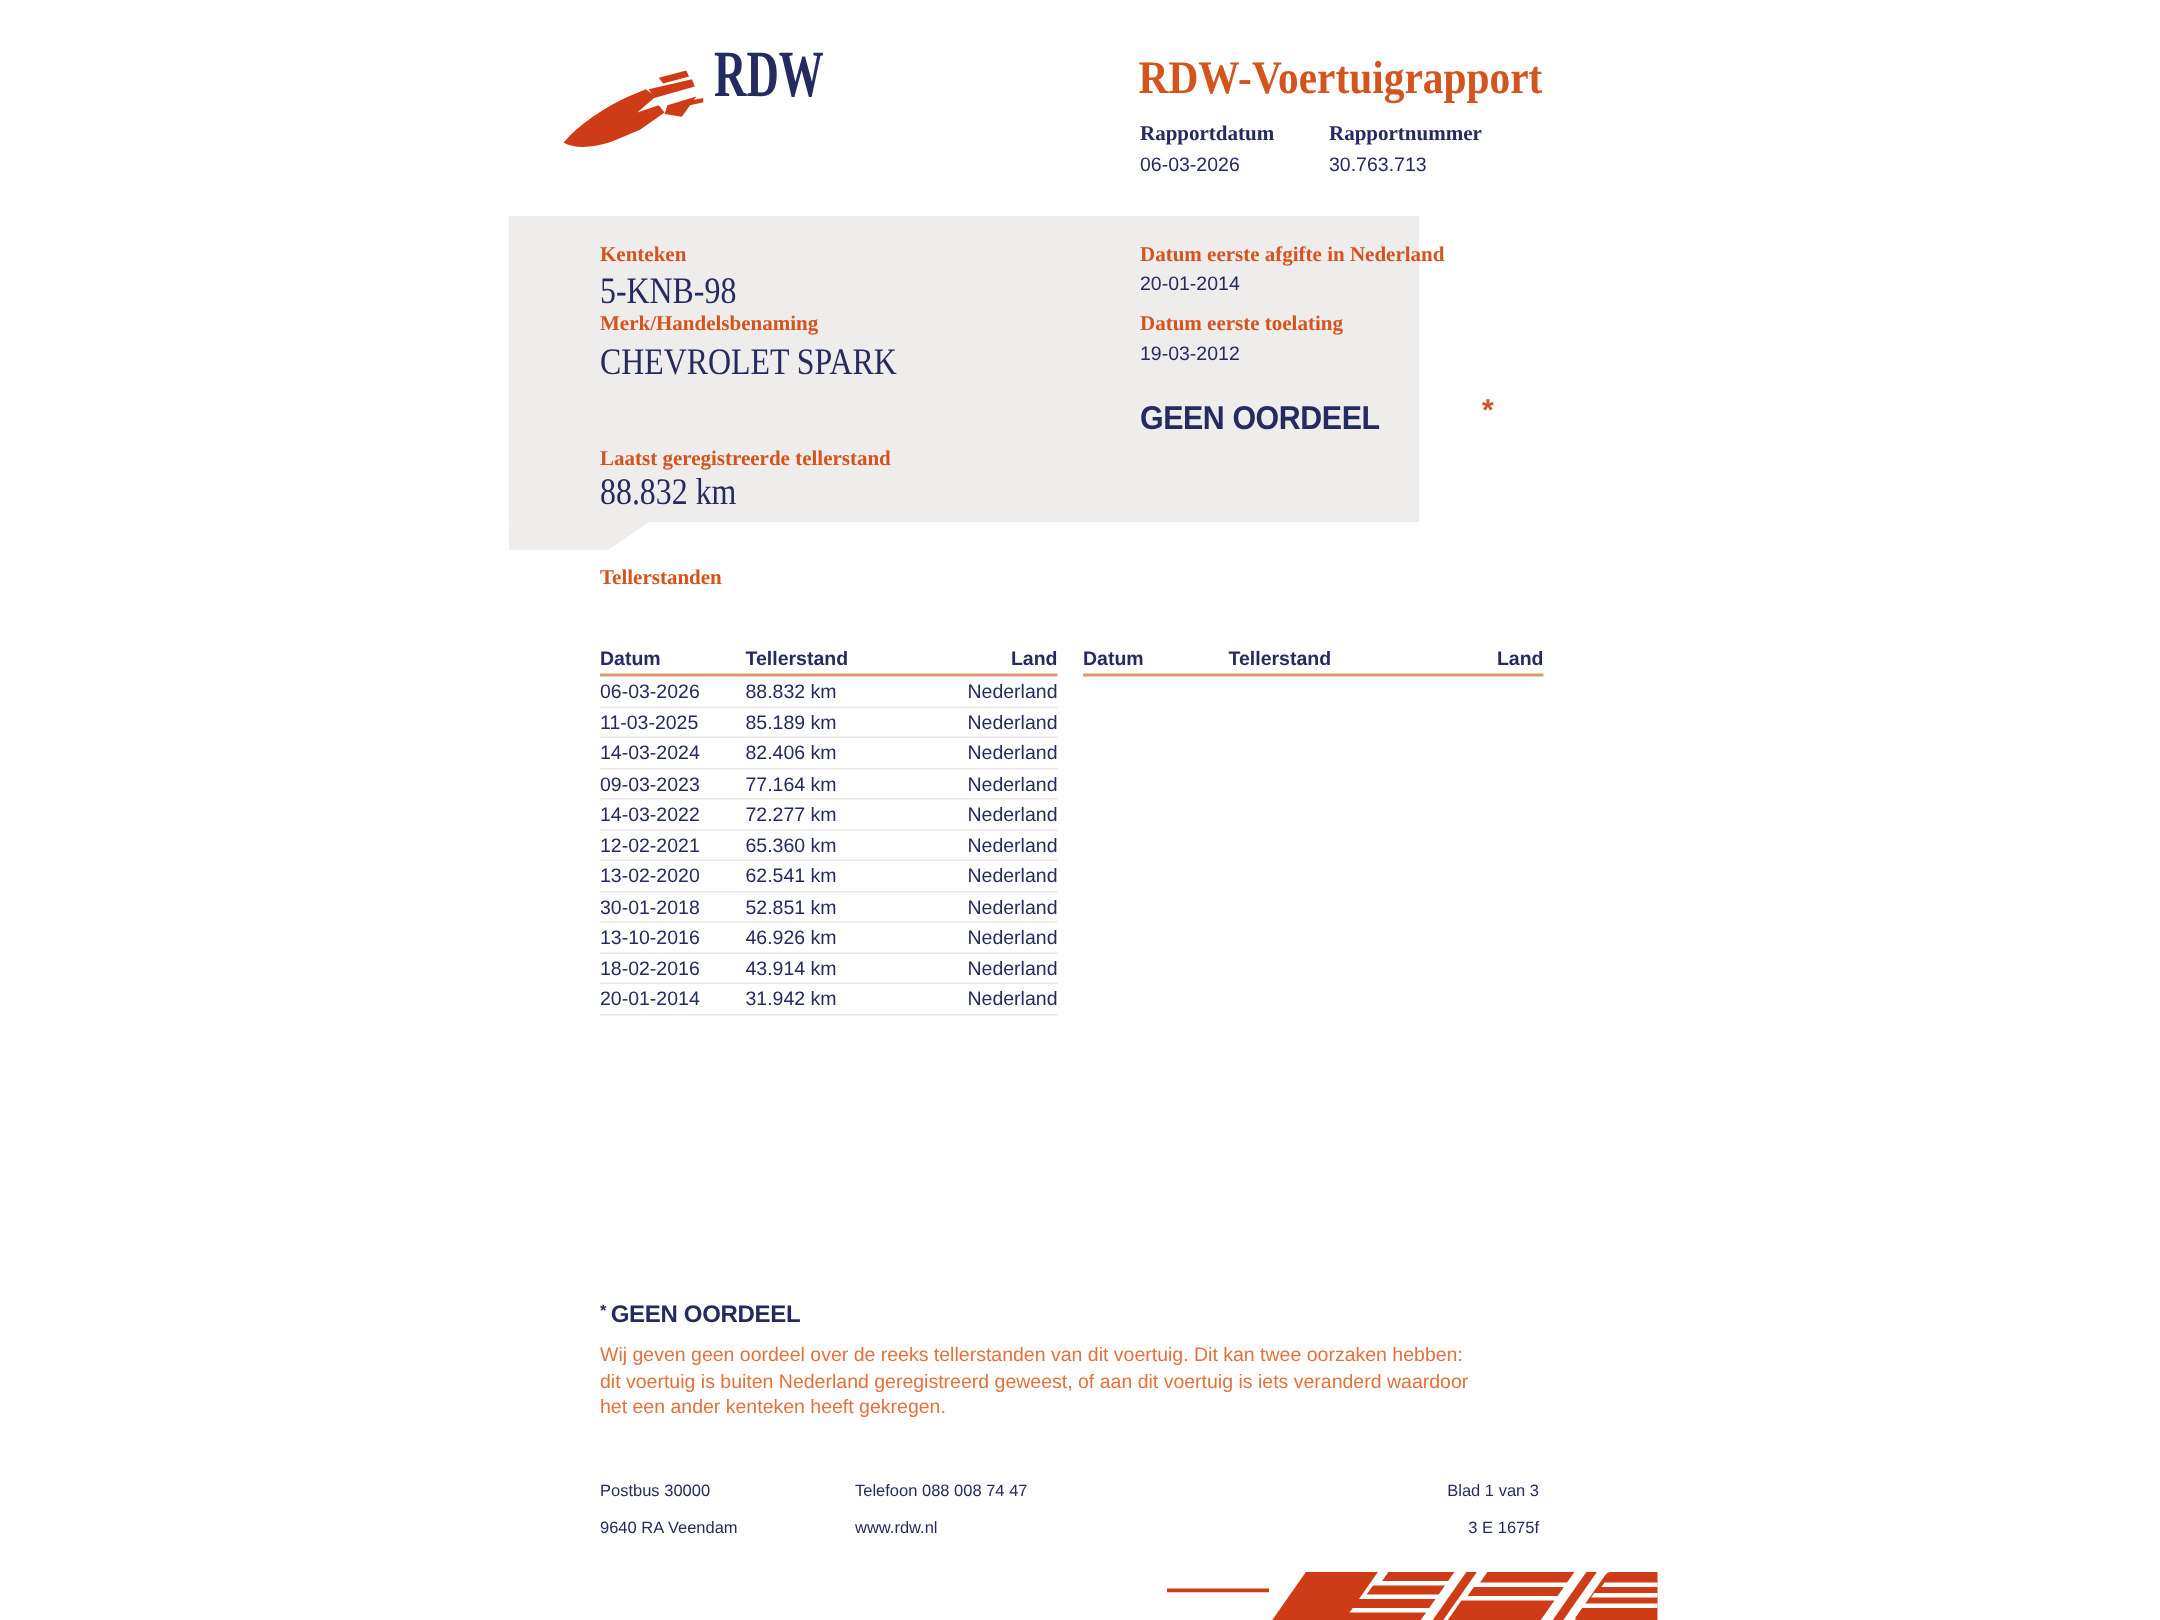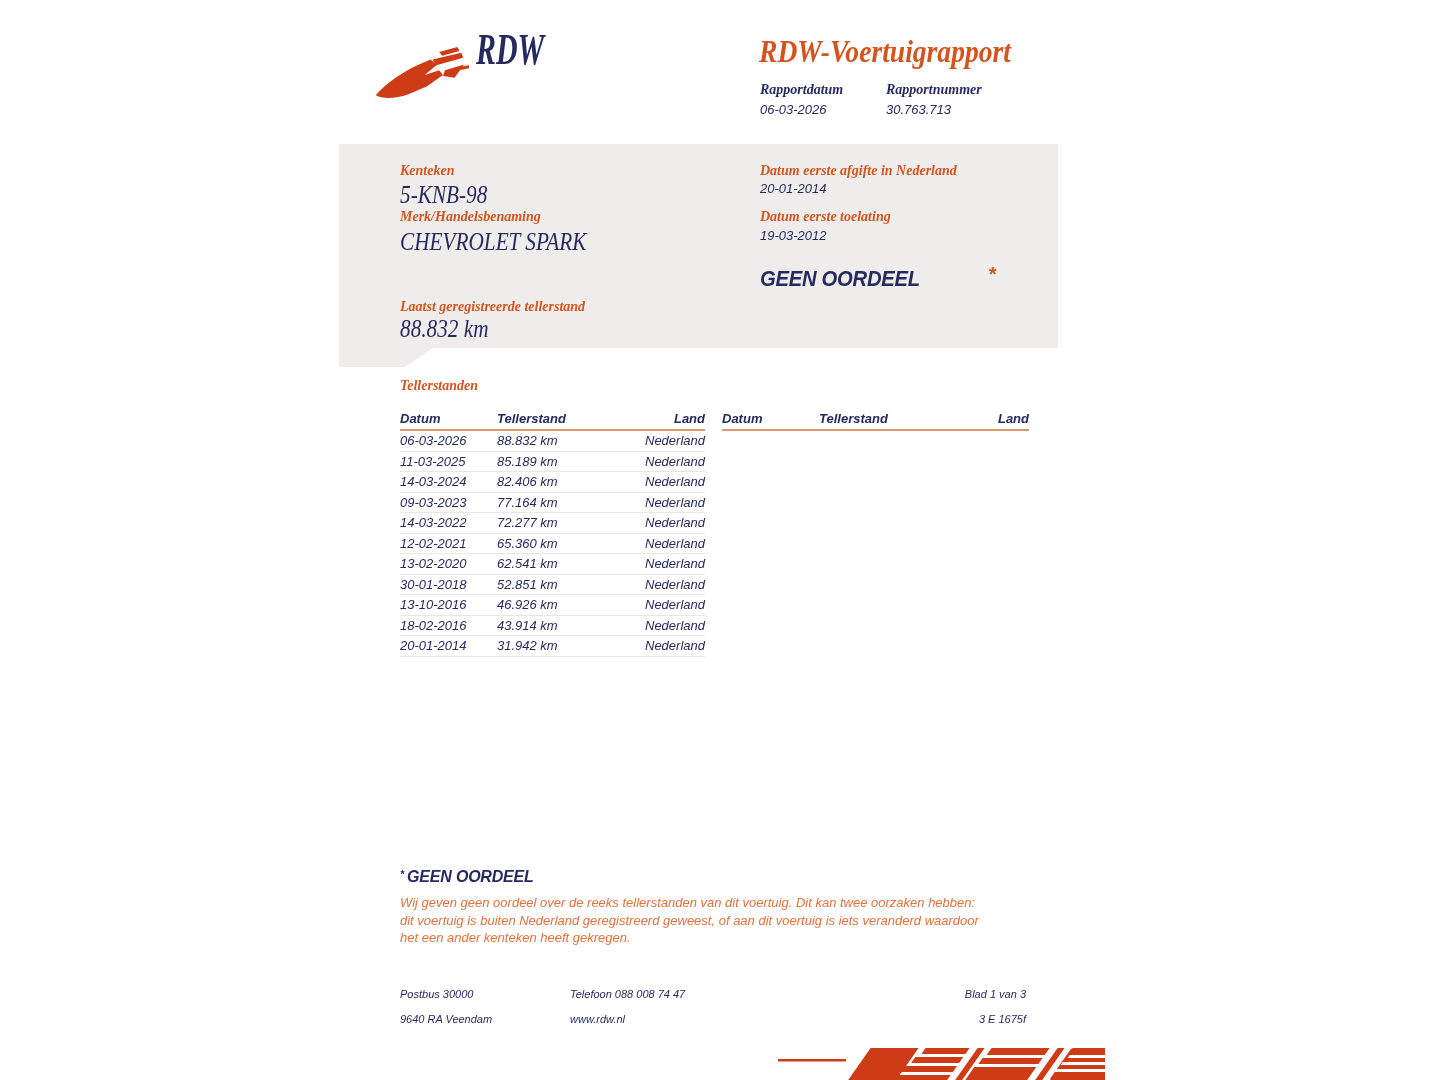--- a/index.html
+++ b/index.html
@@ -8,21 +8,21 @@
     --logo-orange:#cd3c16;
     --note-orange:#e2713c;
     --box-bg:#efedec;
     --table-underline:#e0976b;
     --row-border:#e9e7e5;
   }
   *{box-sizing:border-box;}
   html,body{margin:0;padding:0;background:#fff;}
   .page{
     position:relative;width:1440px;height:1080px;background:#fff;overflow:hidden;
-    font-family:"Liberation Sans",sans-serif;color:var(--navy);font-style:italic;
+    font-family:"Liberation Sans",sans-serif;color:var(--navy);
   }
 
   
   .logo-icon{position:absolute;left:369px;top:45px;width:100px;height:58px;}
   .brand-text{
     position:absolute;left:476px;top:28px;line-height:1;
     font-family:"Liberation Serif",serif;font-weight:700;font-size:44px;color:var(--navy);
     transform:scaleX(.68);transform-origin:left top;white-space:nowrap;
   }
   .doc-title{
@@ -30,21 +30,21 @@
     font-family:"Liberation Serif",serif;font-weight:700;font-size:31px;color:var(--accent-orange);
     transform:scaleX(.89);transform-origin:left top;white-space:nowrap;
   }
   .meta-col{position:absolute;top:82px;}
   .meta-col.c1{left:760px;}
   .meta-col.c2{left:886px;}
   .meta-label{font-family:"Liberation Serif",serif;font-weight:700;font-size:14px;color:var(--navy);white-space:nowrap;}
   .meta-value{margin-top:4px;font-size:13px;color:var(--navy);white-space:nowrap;}
 
   
-  .summary-box{position:absolute;left:339px;top:144px;width:719px;height:204px;background:var(--box-bg);}
+  .summary-box{position:absolute;left:339px;top:144px;width:607px;height:204px;background:var(--box-bg);}
   .summary-tail{
     position:absolute;left:339px;top:348px;width:94px;height:19px;background:var(--box-bg);
     clip-path:polygon(0 0,100% 0,70% 100%,0 100%);
   }
   .box-label{
     position:absolute;font-family:"Liberation Serif",serif;font-weight:700;font-size:14px;
     color:var(--accent-orange);line-height:1;white-space:nowrap;
   }
   .box-bigval{
     position:absolute;font-family:"Liberation Serif",serif;font-size:25px;color:var(--navy);line-height:1;
@@ -62,21 +62,21 @@
   .section-title{
     position:absolute;left:400px;top:379px;line-height:1;
     font-family:"Liberation Serif",serif;font-weight:700;font-size:14px;color:var(--accent-orange);
   }
   .otable{position:absolute;top:411px;}
   .otable.t1{left:400px;width:305px;}
   .otable.t2{left:722px;width:307px;}
   .thead,.trow{display:grid;grid-template-columns:97px 113px 1fr;align-items:center;}
   .thead{
     font-weight:700;font-size:13px;color:var(--navy);
-    padding-bottom:3px;border-bottom:2px solid var(--table-underline);
+    padding-bottom:3px;border-bottom:2px solid var(--table-underline);margin-top:20px;
   }
   .trow{height:20.5px;font-size:13px;color:var(--navy);border-bottom:1px solid var(--row-border);}
   .col-land{text-align:right;}
 
   
   .footnote{position:absolute;left:400px;top:849px;width:596px;margin-top:20px;}
   .fn-title{font-size:16px;font-weight:800;color:var(--navy);line-height:1;letter-spacing:-.2px;}
   .fn-mark{font-size:11px;vertical-align:4px;margin-right:3px;font-weight:700;}
   .fn-body{margin-top:9px;width:590px;font-size:13px;line-height:17.6px;color:var(--note-orange);}
 

